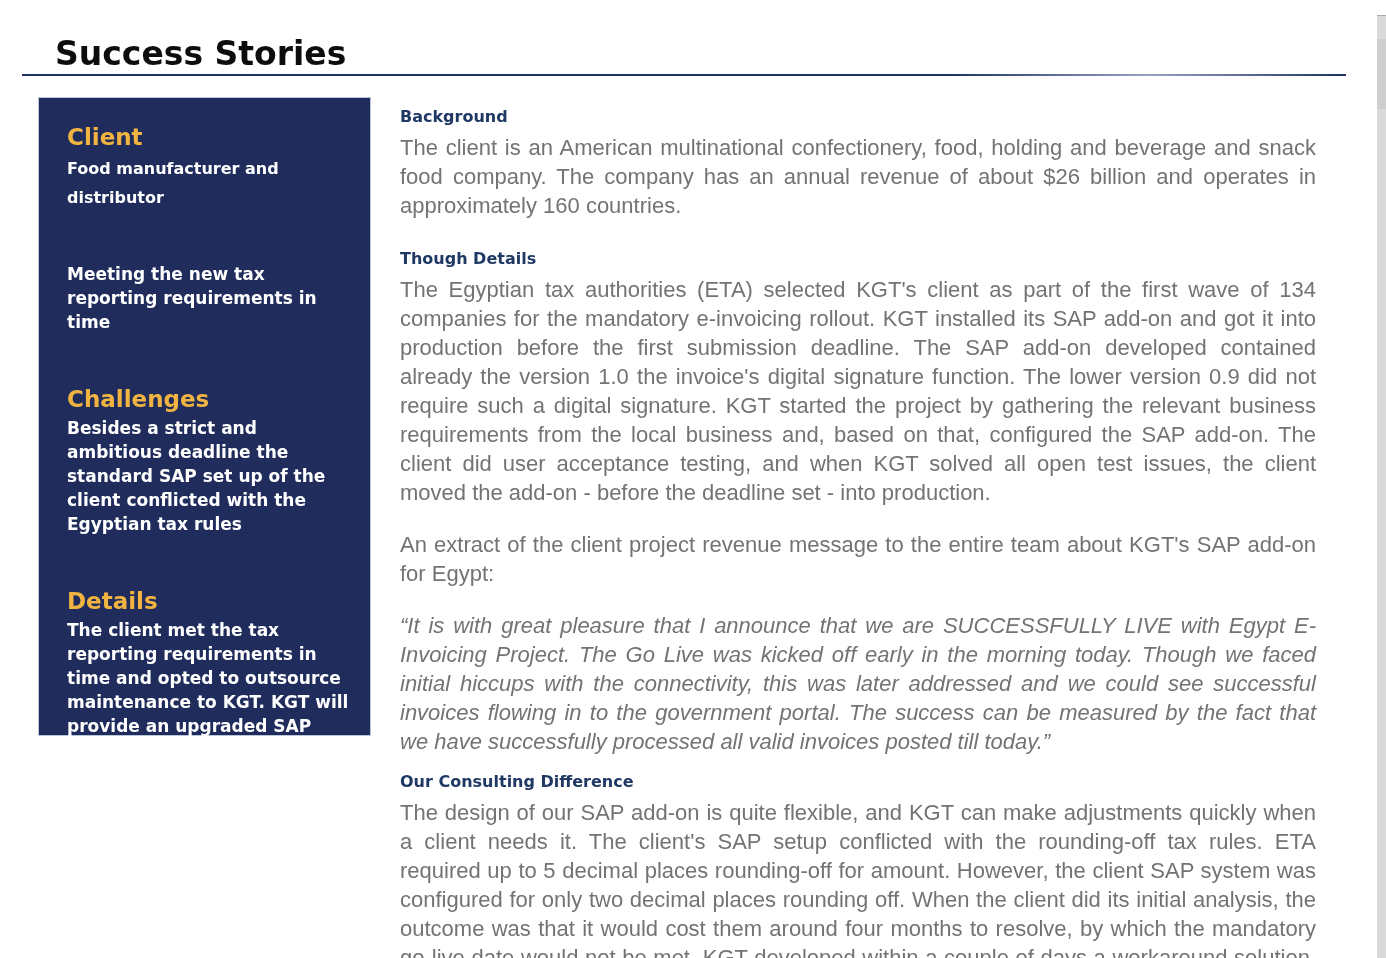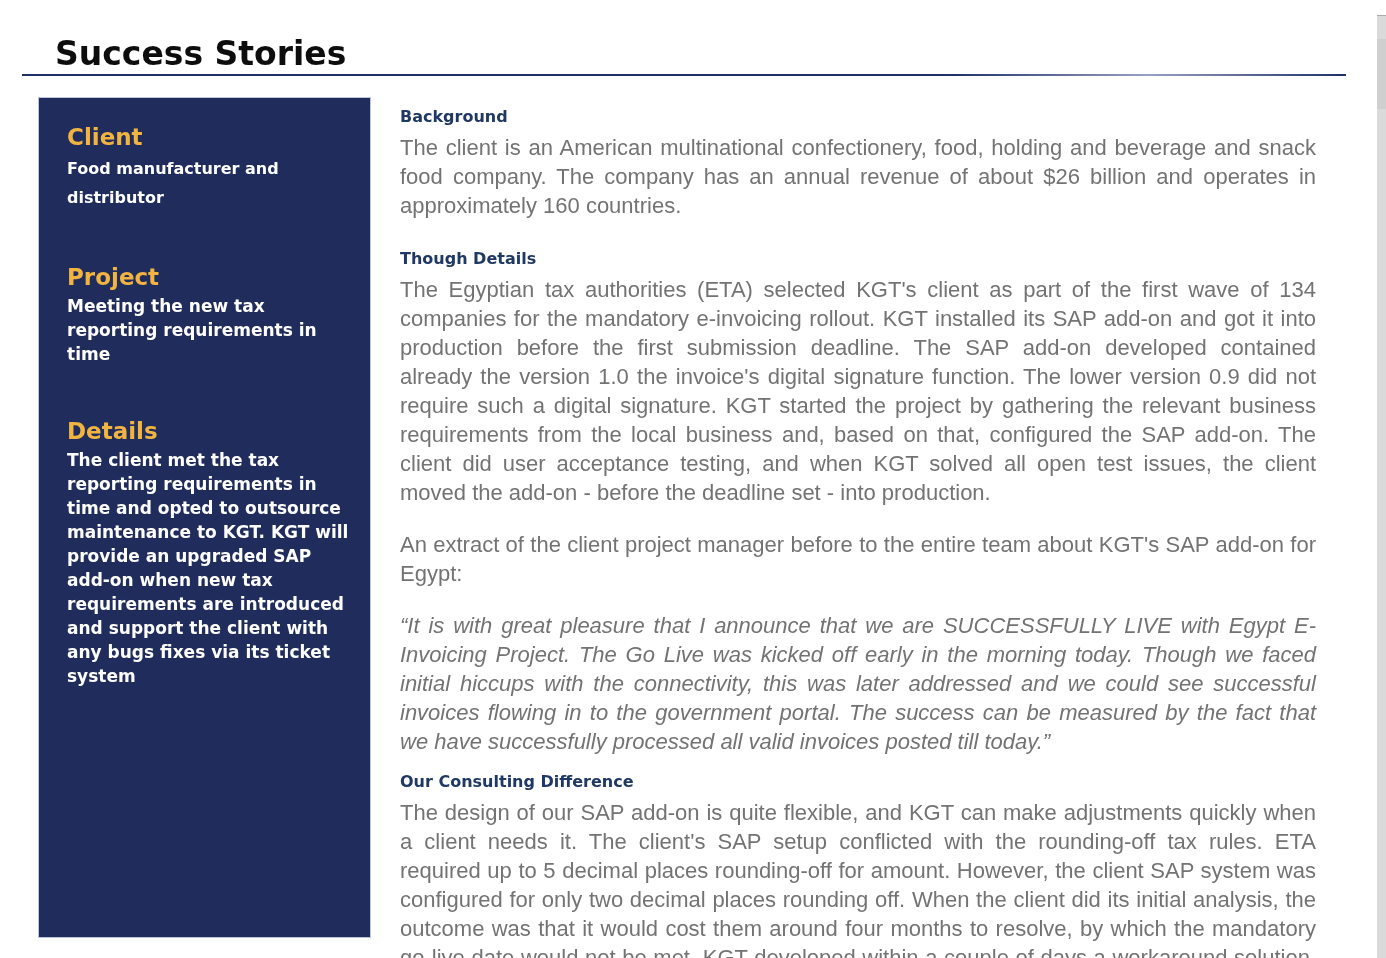--- a/index.html
+++ b/index.html
@@ -30,21 +30,21 @@
     height: 2px;
     background: linear-gradient(90deg, #1e3064 0%, #1e3064 70%, #97a2c4 85%, #1e3064 100%);
   }
 
   
   .sidebar {
     position: absolute;
     left: 38px;
     top: 97px;
     width: 333px;
-    height: 841px;
+    height: 639px;
     background: #1f2c5c;
     border: 1px solid #bcc6da;
     padding: 24px 18px 0 28px;
     font-family: "DejaVu Sans", sans-serif;
   }
   .side-section + .side-section { margin-top: 50px; }
   .side-heading {
     color: #f2b440;
     font-size: 23px;
     font-weight: bold;
@@ -124,39 +124,42 @@
 
 <h1 class="page-title">Success Stories</h1>
 <div class="title-rule"></div>
 
 <aside class="sidebar">
   <div class="side-section client">
     <div class="side-heading">Client</div>
     <div class="side-body">Food manufacturer and distributor</div>
   </div>
   <div class="side-section">
-    <div class="side-heading">Project</div>
     <div class="side-body">Meeting the new tax reporting requirements in time</div>
+  </div>
+  <div class="side-section">
+    <div class="side-heading">Challenges</div>
+    <div class="side-body">Besides a strict and ambitious deadline the standard SAP set up of the client conflicted with the Egyptian tax rules</div>
   </div>
   <div class="side-section">
     <div class="side-heading">Details</div>
     <div class="side-body">The client met the tax reporting requirements in time and opted to outsource maintenance to KGT. KGT will provide an upgraded SAP add-on when new tax requirements are introduced and support the client with any bugs fixes via its ticket system</div>
   </div>
 </aside>
 
 <main class="main">
   <section class="main-section">
     <h2 class="main-heading">Background</h2>
     <p class="para">The client is an American multinational confectionery, food, holding and beverage and snack food company. The company has an annual revenue of about $26 billion and operates in approximately 160 countries.</p>
   </section>
 
   <section class="main-section">
     <h2 class="main-heading">Though Details</h2>
     <p class="para">The Egyptian tax authorities (ETA) selected KGT's client as part of the first wave of 134 companies for the mandatory e-invoicing rollout. KGT installed its SAP add-on and got it into production before the first submission deadline. The SAP add-on developed contained already the version 1.0 the invoice's digital signature function. The lower version 0.9 did not require such a digital signature. KGT started the project by gathering the relevant business requirements from the local business and, based on that, configured the SAP add-on. The client did user acceptance testing, and when KGT solved all open test issues, the client moved the add-on - before the deadline set - into production.</p>
-    <p class="para">An extract of the client project manager before to the entire team about KGT's SAP add-on for Egypt:</p>
+    <p class="para">An extract of the client project revenue message to the entire team about KGT's SAP add-on for Egypt:</p>
     <p class="para quote">“It is with great pleasure that I announce that we are SUCCESSFULLY LIVE with Egypt E-Invoicing Project. The Go Live was kicked off early in the morning today. Though we faced initial hiccups with the connectivity, this was later addressed and we could see successful invoices flowing in to the government portal. The success can be measured by the fact that we have successfully processed all valid invoices posted till today.”</p>
   </section>
 
   <section class="main-section tight">
     <h2 class="main-heading">Our Consulting Difference</h2>
     <p class="para">The design of our SAP add-on is quite flexible, and KGT can make adjustments quickly when a client needs it. The client's SAP setup conflicted with the rounding-off tax rules. ETA required up to 5 decimal places rounding-off for amount. However, the client SAP system was configured for only two decimal places rounding off. When the client did its initial analysis, the outcome was that it would cost them around four months to resolve, by which the mandatory go-live date would not be met. KGT developed within a couple of days a workaround solution. KGT developed an operational solution that recalculates the rounding off to the current tax rules in an SAP table and has in its SAP cockpit that shows the numbers in standard SAP and the changes to meet the decimal sign requirements of the Egyptian tax authorities. The solution contains an option to quickly deactivate this decimal sign when ETA approves the decimal tolerance.</p>
   </section>
 </main>
 
 <div class="scrollbar">

